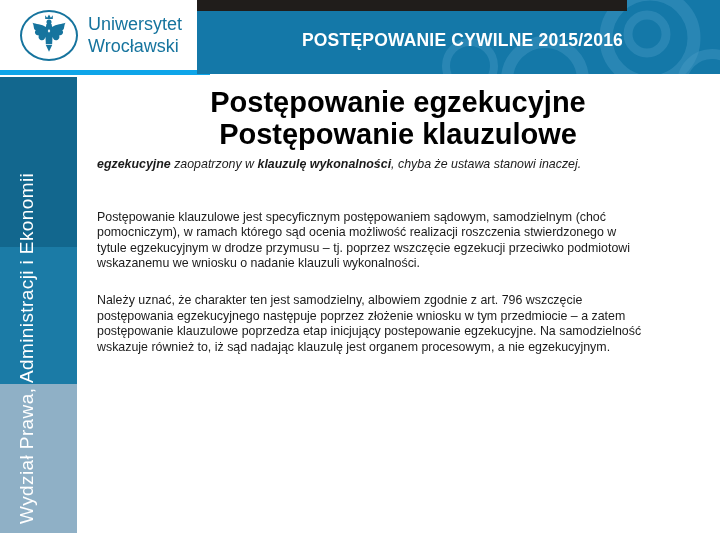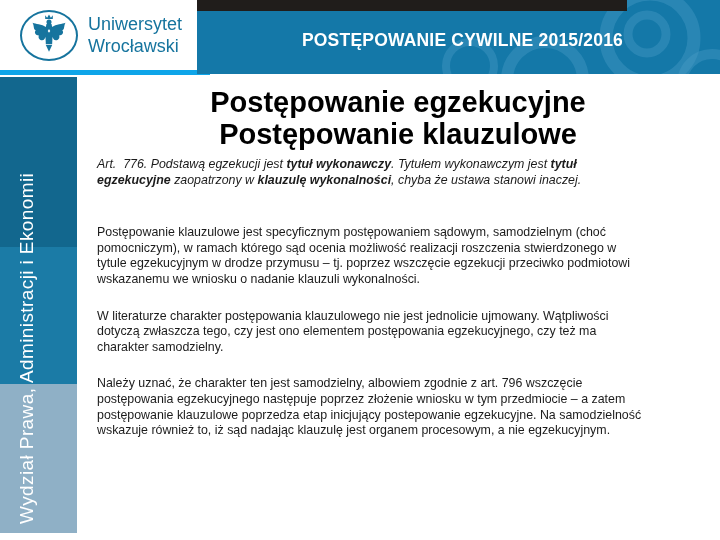--- a/index.html
+++ b/index.html
@@ -110,29 +110,25 @@
   <div class="sidebar-seg seg-top"></div>
   <div class="sidebar-seg seg-middle"></div>
   <div class="sidebar-seg seg-bottom"></div>
   <div class="faculty-label">Wydział Prawa, Administracji i Ekonomii</div>
 
   <div class="slide-title">Postępowanie egzekucyjne
 Postępowanie klauzulowe</div>
 
   <div class="content">
     <div class="art776">
-        <div><span>Art.  776. Podstawą egzekucji jest </span><span style="font-weight: bold;">tytuł wykonawczy</span><span>. Tytułem wykonawczym jest </span><span style="font-weight: bold;">tytuł</span></div>
         <div><span style="font-weight: bold;">egzekucyjne</span><span> zaopatrzony w </span><span style="font-weight: bold;">klauzulę wykonalności</span><span>, chyba że ustawa stanowi inaczej.</span></div>
       </div>
     <div class="para">Postępowanie klauzulowe jest specyficznym postępowaniem sądowym, samodzielnym (choć
 pomocniczym), w ramach którego sąd ocenia możliwość realizacji roszczenia stwierdzonego w
 tytule egzekucyjnym w drodze przymusu – tj. poprzez wszczęcie egzekucji przeciwko podmiotowi
 wskazanemu we wniosku o nadanie klauzuli wykonalności.</div>
-    <div class="para">W literaturze charakter postępowania klauzulowego nie jest jednolicie ujmowany. Wątpliwości
-dotyczą zwłaszcza tego, czy jest ono elementem postępowania egzekucyjnego, czy też ma
-charakter samodzielny.</div>
     <div class="para">Należy uznać, że charakter ten jest samodzielny, albowiem zgodnie z art. 796 wszczęcie
 postępowania egzekucyjnego następuje poprzez złożenie wniosku w tym przedmiocie – a zatem
 postępowanie klauzulowe poprzedza etap inicjujący postepowanie egzekucyjne. Na samodzielność
 wskazuje również to, iż sąd nadając klauzulę jest organem procesowym, a nie egzekucyjnym.</div>
   </div>
 
 </div>
 
 </body></html>

